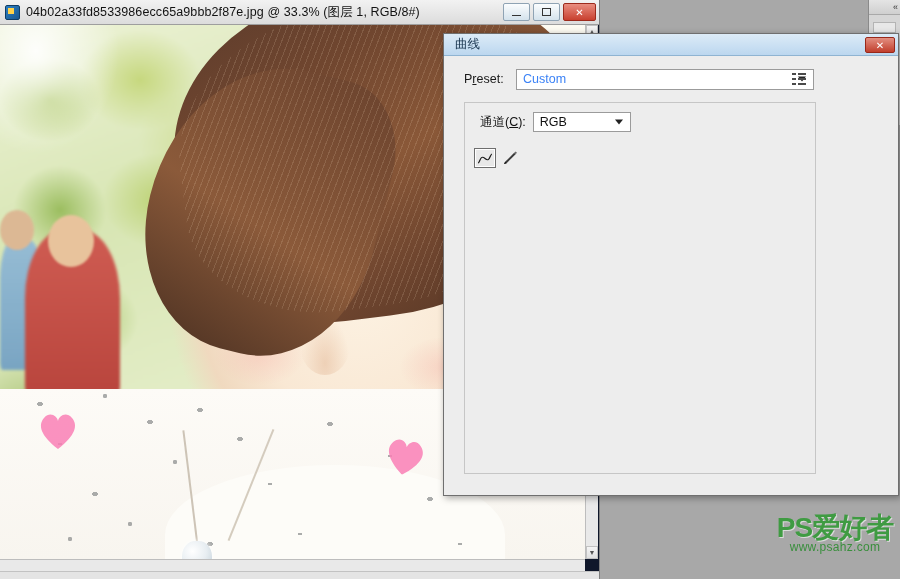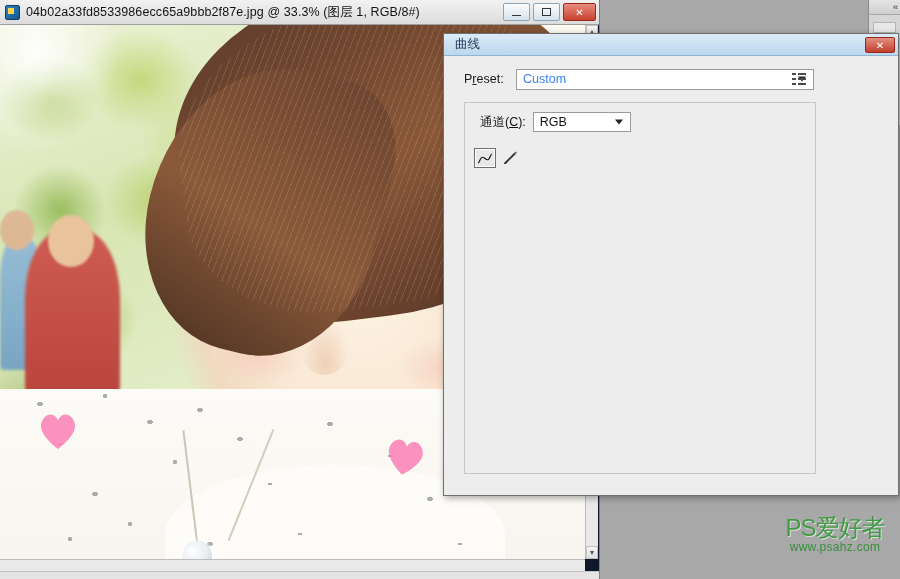--- a/index.html
+++ b/index.html
@@ -358,21 +358,21 @@
   #tool-pencil{
     width:20px; height:20px; display:flex; align-items:center; justify-content:center;
   }
 
   
   #watermark{
     position:absolute; left:775px; top:512px; width:120px; height:58px;
     text-align:center;
   }
   #wm-main{
-    font-size:24px; font-weight:normal; color:#3f9b42;
+    font-size:28px; font-weight:bold; color:#3f9b42;
     text-shadow:1px 1px 0 rgba(255,255,255,.6);
     line-height:32px; letter-spacing:-1px;
   }
   #wm-sub{
     font-size:12px; color:#3a8f3d; letter-spacing:.3px; margin-top:-4px;
   }
 </style>
 </head>
 <body>
 

